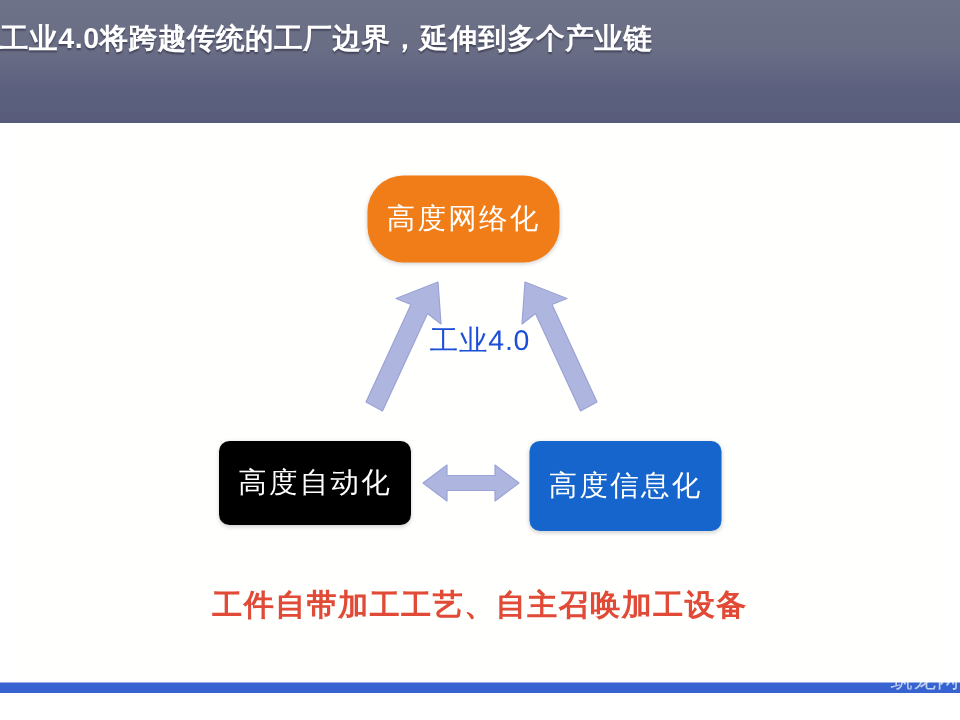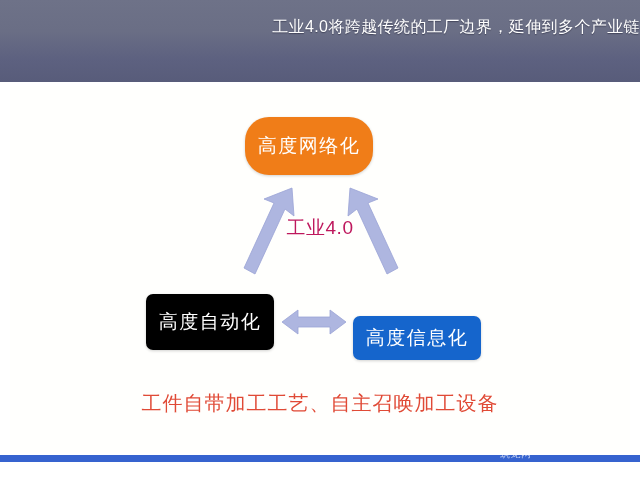--- a/index.html
+++ b/index.html
@@ -25,24 +25,24 @@
     top: 0;
     width: 640px;
     height: 82px;
     background: linear-gradient(180deg, #6e7288 0%, #6a6e85 38%, #5d6180 72%, #585c7a 100%);
   }
   .header-title {
     position: absolute;
     left: 0;
     top: 13px;
     width: 640px;
-    text-align: right;
+    text-align: left;
     color: #ffffff;
-    font-size: 16px;
-    font-weight: normal;
+    font-size: 19px;
+    font-weight: bold;
     letter-spacing: 0.4px;
     line-height: 28px;
     white-space: nowrap;
     text-shadow: 0 1px 1px rgba(20,20,40,0.45);
   }
 
   
   .canvas {
     position: absolute;
     left: 10px;
@@ -78,33 +78,32 @@
     left: 146px;
     top: 294px;
     width: 128px;
     height: 56px;
     background: #000000;
   }
   .node-blue-right {
     left: 353px;
     top: 294px;
     width: 128px;
-    height: 44px;
+    height: 60px;
     background: #1565cc;
-    margin-top: 22px;
   }
 
   
   .center-caption {
     position: absolute;
     left: 220px;
     top: 215px;
     width: 200px;
     text-align: center;
-    color: #be185d;
+    color: #1d4ed8;
     line-height: 1.38;
     white-space: nowrap;
   }
   .center-caption .line1 {
     font-size: 19px;
     font-weight: 500;
     letter-spacing: 0.5px;
   }
   .center-caption .line2 {
     font-size: 18px;
@@ -123,44 +122,44 @@
 
   
   .bottom-statement {
     position: absolute;
     left: 0;
     top: 390px;
     width: 640px;
     text-align: center;
     color: #e04a36;
     font-size: 20px;
-    font-weight: normal;
+    font-weight: bold;
     letter-spacing: 1px;
     white-space: nowrap;
   }
 
   
   .footer-rule {
     position: absolute;
     left: 0;
     top: 455px;
     width: 640px;
     height: 7px;
     background: #3663cf;
   }
   .footer-watermark {
     position: absolute;
     left: 500px;
     top: 446px;
     width: 140px;
     height: 16px;
     color: rgba(255,255,255,0.82);
-    font-size: 10px;
+    font-size: 15px;
     letter-spacing: 0.5px;
-    text-align: left;
+    text-align: right;
     line-height: 16px;
     white-space: nowrap;
     filter: blur(0.4px);
     opacity: 0.85;
   }
 </style>
 </head>
 <body>
 
 <div id="slide">

